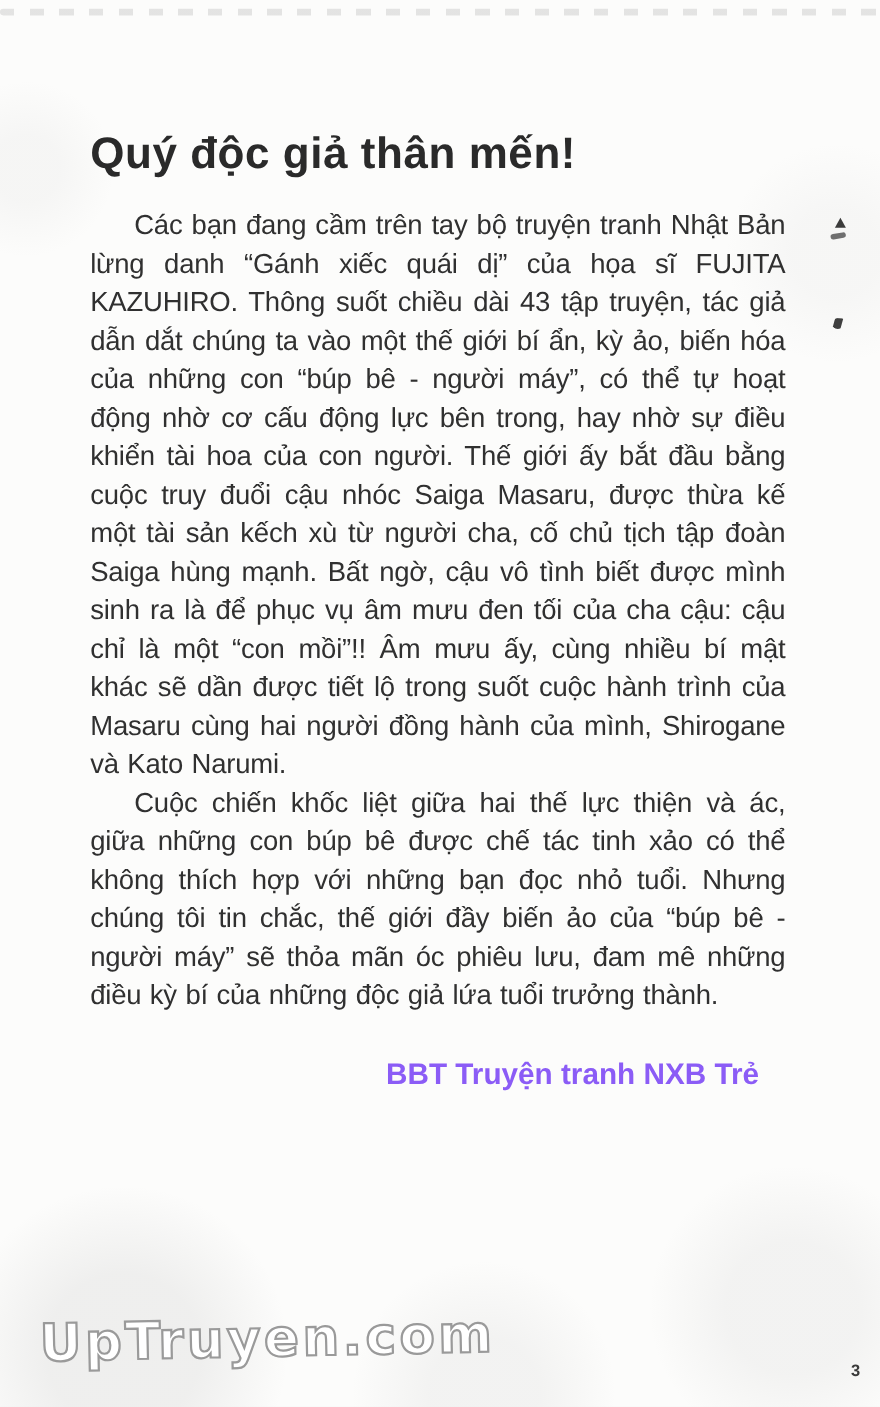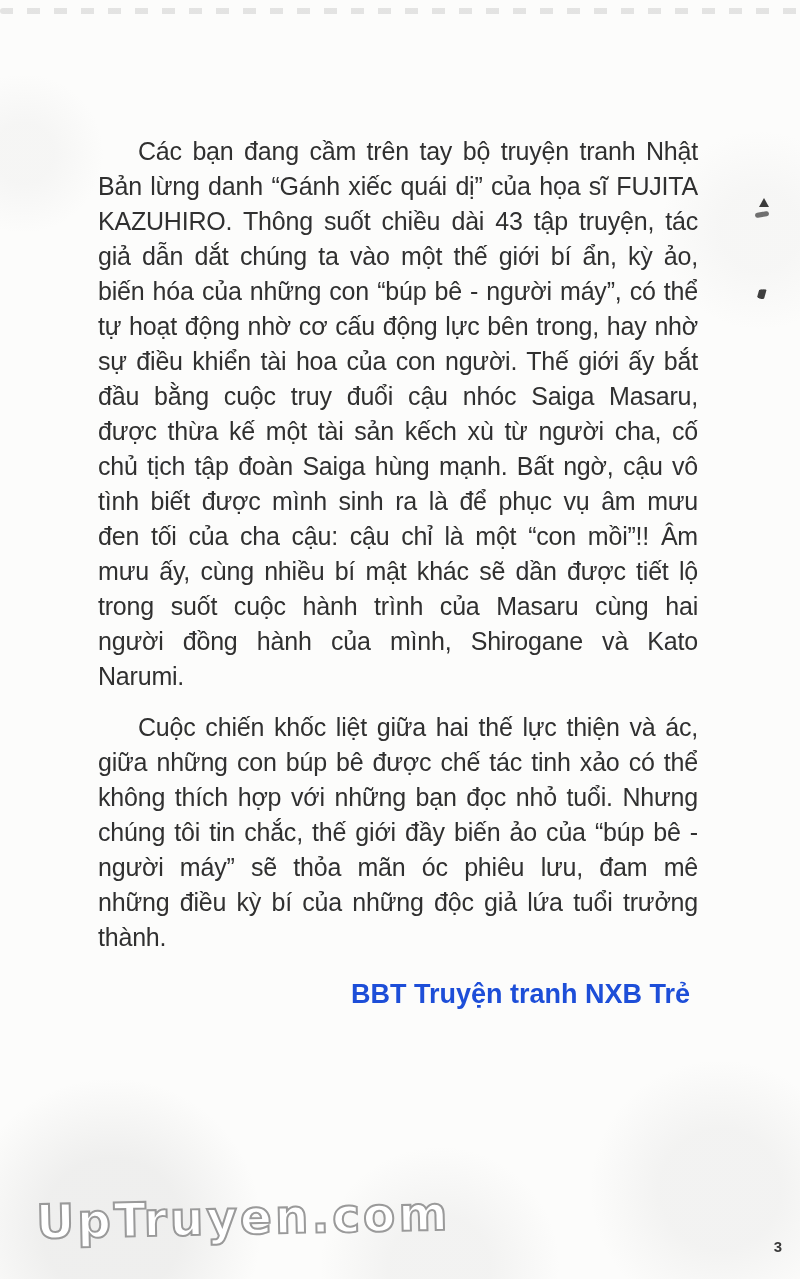--- a/index.html
+++ b/index.html
@@ -48,36 +48,36 @@
   }
   .title {
     font-size: 40px;
     line-height: 1.1;
     font-weight: bold;
     letter-spacing: 0.5px;
     color: #2a2a2a;
     margin: 0 0 26px 0;
   }
   .letter p {
-    margin: 16px;
+    margin: 0;
     font-size: 25px;
     line-height: 35px;
     text-align: justify;
     text-indent: 40px;
     letter-spacing: -0.2px;
     word-spacing: 1px;
     color: #303030;
   }
   .signature {
-    margin-top: 24px;
+    margin-top: 38px;
     padding-right: 24px;
     text-align: right;
     font-size: 27px;
     font-weight: bold;
-    color: #1d4ed8;
+    color: #8b5cf6;
   }
   .watermark {
     position: absolute;
     left: 36px;
     top: 1190px;
     font-size: 47px;
     font-weight: bold;
     letter-spacing: 3px;
     color: #ffffff;
     -webkit-text-stroke: 2px #9a9a9a;
@@ -126,20 +126,21 @@
   }
 </style>
 </head>
 <body>
 
 <div class="page">
 
   <div class="scan-band-top"></div>
 
   <div class="content">
+    <h1 class="title">Quý độc giả thân mến!</h1>
 
     <div class="letter">
       <p>Các bạn đang cầm trên tay bộ truyện tranh Nhật Bản lừng danh “Gánh xiếc quái dị” của họa sĩ FUJITA KAZUHIRO. Thông suốt chiều dài 43 tập truyện, tác giả dẫn dắt chúng ta vào một thế giới bí ẩn, kỳ ảo, biến hóa của những con “búp bê - người máy”, có thể tự hoạt động nhờ cơ cấu động lực bên trong, hay nhờ sự điều khiển tài hoa của con người. Thế giới ấy bắt đầu bằng cuộc truy đuổi cậu nhóc Saiga Masaru, được thừa kế một tài sản kếch xù từ người cha, cố chủ tịch tập đoàn Saiga hùng mạnh. Bất ngờ, cậu vô tình biết được mình sinh ra là để phục vụ âm mưu đen tối của cha cậu: cậu chỉ là một “con mồi”!! Âm mưu ấy, cùng nhiều bí mật khác sẽ dần được tiết lộ trong suốt cuộc hành trình của Masaru cùng hai người đồng hành của mình, Shirogane và Kato Narumi.</p>
       <p>Cuộc chiến khốc liệt giữa hai thế lực thiện và ác, giữa những con búp bê được chế tác tinh xảo có thể không thích hợp với những bạn đọc nhỏ tuổi. Nhưng chúng tôi tin chắc, thế giới đầy biến ảo của “búp bê - người máy” sẽ thỏa mãn óc phiêu lưu, đam mê những điều kỳ bí của những độc giả lứa tuổi trưởng thành.</p>
     </div>
 
     <div class="signature">BBT Truyện tranh NXB Trẻ</div>
   </div>
 
   <div class="watermark">UpTruyen.com</div>

